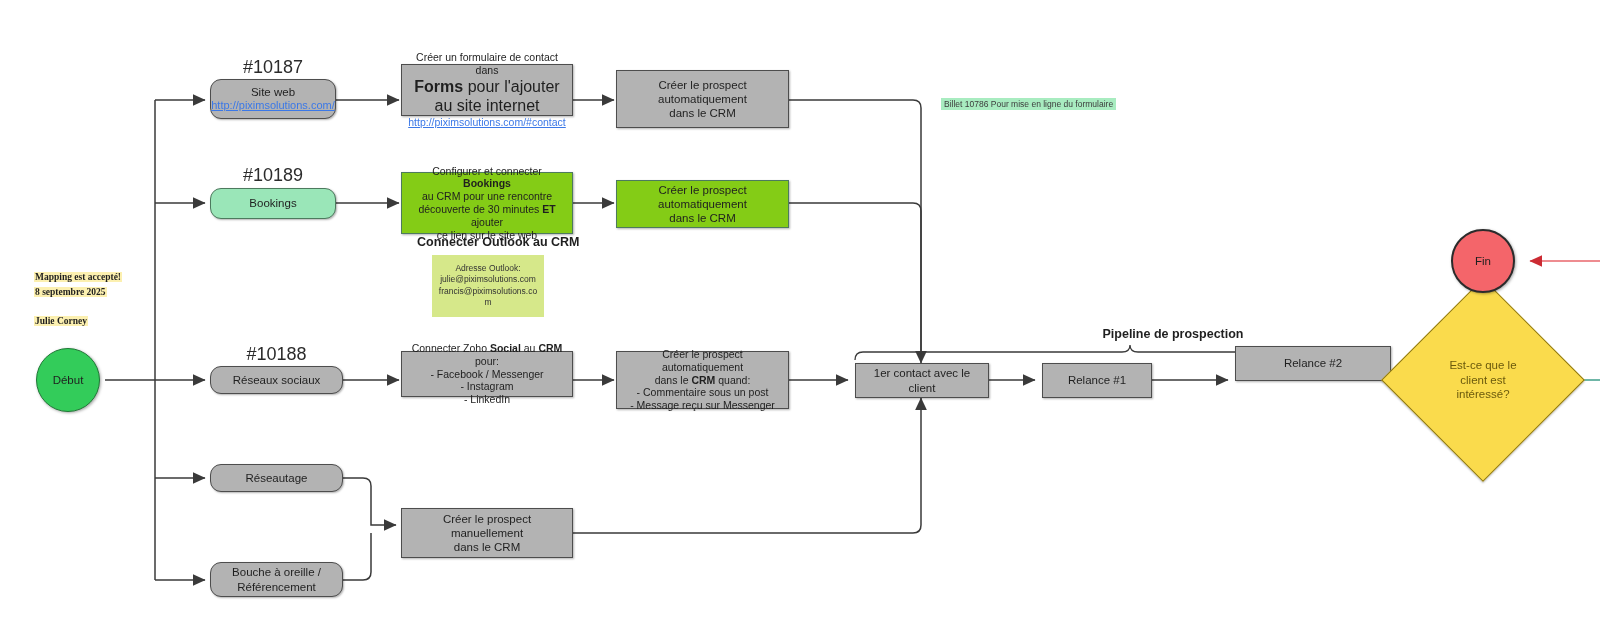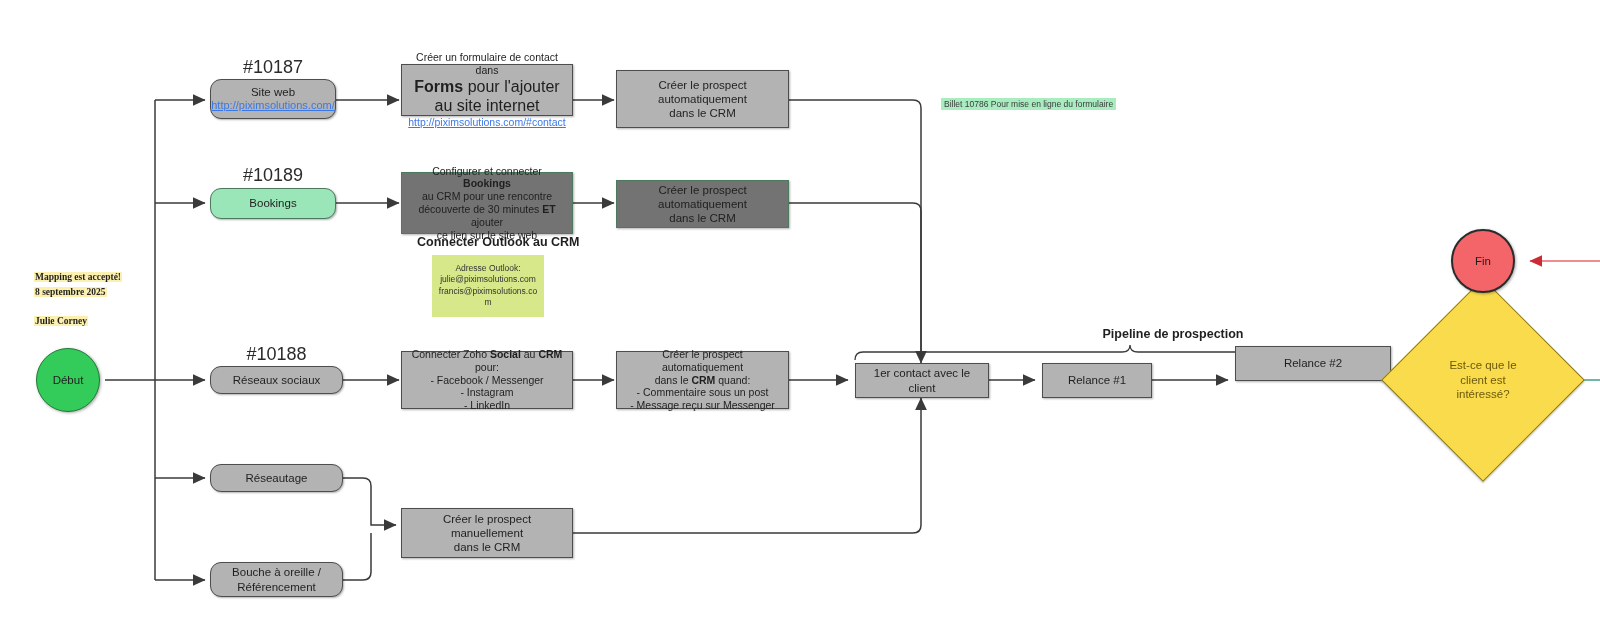--- a/index.html
+++ b/index.html
@@ -41,21 +41,21 @@
     border: 1.5px solid #4d7a5e;
   }
   .rect {
     background: #b3b3b3;
     border: 1.5px solid #4d4d4d;
     border-radius: 0;
     font-size: 11.5px;
     padding: 2px 5px;
   }
   .rect.green {
-    background: #737373;
+    background: #84cc16;
     border: 1.5px solid #4d7a5e;
   }
   .circle {
     border-radius: 50%;
     font-size: 11.5px;
     box-shadow: 1px 1px 3px rgba(0,0,0,0.35);
   }
   .circle.start {
     background: #33cc5a;
     border: 1.5px solid #1f7a36;
@@ -277,21 +277,21 @@
   <div class="node rect green" style="left:616px; top:180px; width:173px; height:48px; flex-direction:column;">
     <span>Créer le prospect automatiquement</span>
     <span>dans le CRM</span>
   </div>
 
   <div class="id-label" style="left:210px; top:344px; width:133px;">#10188</div>
   <div class="node rounded" style="left:210px; top:366px; width:133px; height:28px;">
     <span>Réseaux sociaux</span>
   </div>
 
-  <div class="node rect" style="left:401px; top:351px; width:172px; height:58px; flex-direction:column;">
+  <div class="node rect" style="left:401px; top:351px; width:172px; height:46px; flex-direction:column;">
     <span style="font-size:10.5px;">
       <span>Connecter Zoho</span>
       <b class="b">Social</b>
       <span>au</span>
       <b class="b">CRM</b>
       <span>pour:</span>
     </span>
     <span style="font-size:10.5px;">- Facebook / Messenger</span>
     <span style="font-size:10.5px;">- Instagram</span>
     <span style="font-size:10.5px;">- LinkedIn</span>

